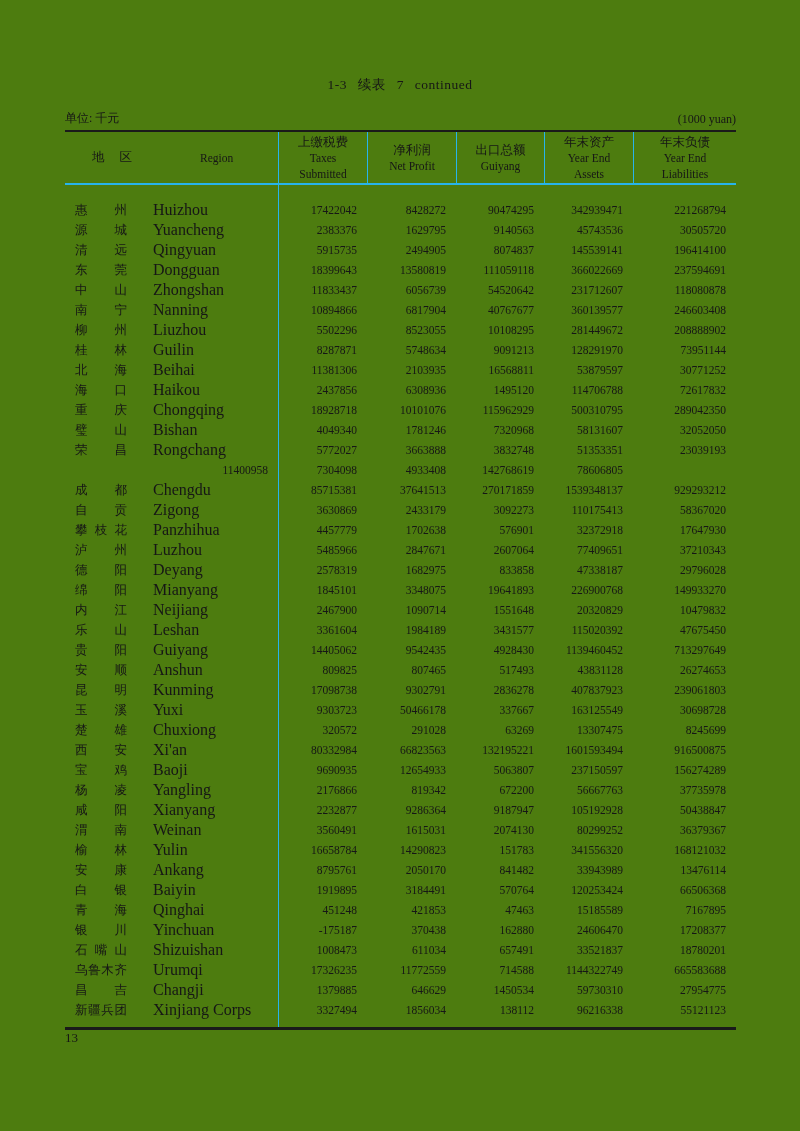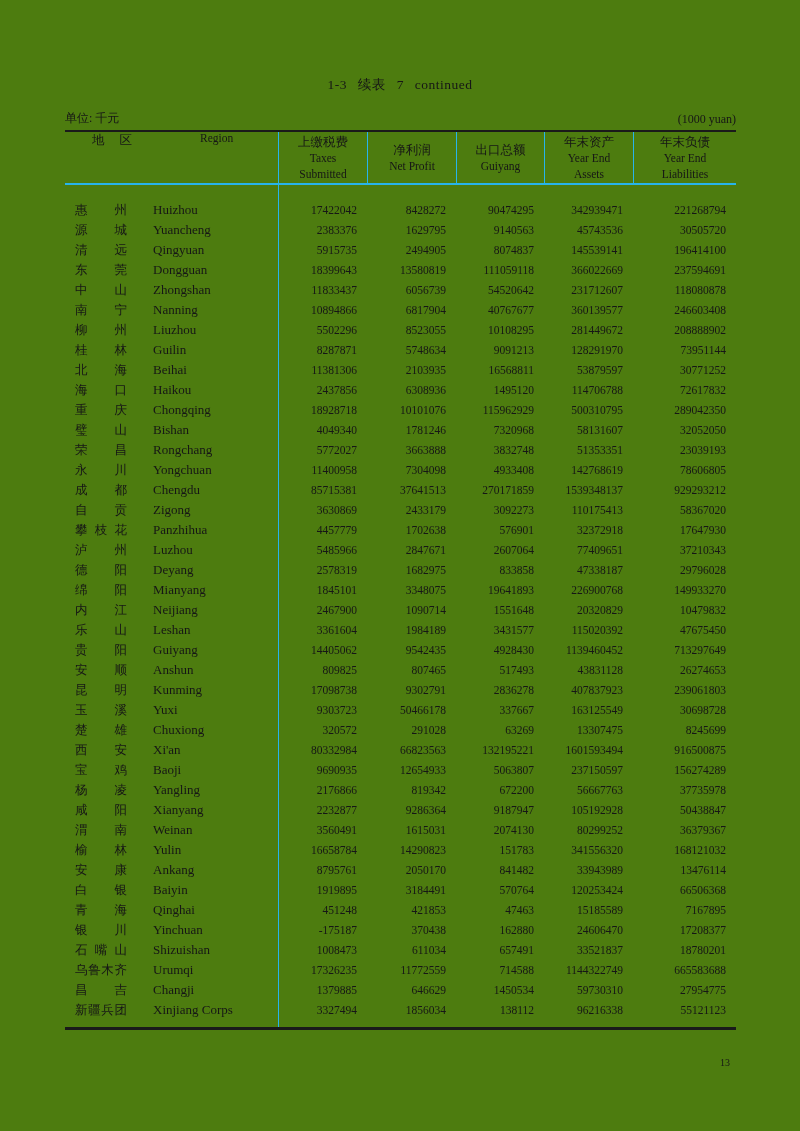--- a/index.html
+++ b/index.html
@@ -42,20 +42,21 @@
     border-bottom: 3px solid var(--rule);
   }
   .thead {
     display: grid;
     grid-template-columns: 213px 89px 89px 88px 89px 103px;
     height: 53px;
     border-bottom: 2px solid var(--accent);
   }
   .th-region {
     display: flex;
+    align-items: center;
     padding-left: 27px;
   }
   .th-region .cn-box { width: 40px; font-size: 12.5px; }
   .th-region .region-en { margin-left: 68px; font-size: 11.5px; }
   .th-col {
     border-left: 1.5px solid var(--accent);
     display: flex;
     flex-direction: column;
     justify-content: center;
     align-items: center;
@@ -93,33 +94,31 @@
     display: inline-block;
     width: 52px;
     text-align: justify;
     text-align-last: justify;
     -moz-text-align-last: justify;
     white-space: nowrap;
     font-size: 12.5px;
   }
   .cell-region .py {
     margin-left: 26px;
-    font-size: 13px;
+    font-size: 16px;
   }
   .cell-num {
     text-align: right;
     padding-right: 10px;
     font-size: 11.5px;
     font-variant-numeric: lining-nums;
   }
   .page-number {
-    margin-top: 27px;
-    text-align: right;
     padding-right: 6px;
-    font-size: 10px;
+    font-size: 13px;
   }
 </style>
 </head>
 <body>
 
 <div class="page">
 
   <div class="doc-title">1-3 续表 7 continued</div>
 
   <div class="content">
@@ -301,24 +300,20 @@
               <span class="cn-box">荣昌</span>
               <span class="py">Rongchang</span>
             </div>
             <div class="cell-num">5772027</div>
             <div class="cell-num">3663888</div>
             <div class="cell-num">3832748</div>
             <div class="cell-num">51353351</div>
             <div class="cell-num">23039193</div>
           </div>
           <div class="trow">
-            <div class="cell-region">
-              <span class="cn-box">永川</span>
-              <span class="py">Yongchuan</span>
-            </div>
             <div class="cell-num">11400958</div>
             <div class="cell-num">7304098</div>
             <div class="cell-num">4933408</div>
             <div class="cell-num">142768619</div>
             <div class="cell-num">78606805</div>
           </div>
           <div class="trow">
             <div class="cell-region">
               <span class="cn-box">成都</span>
               <span class="py">Chengdu</span>

